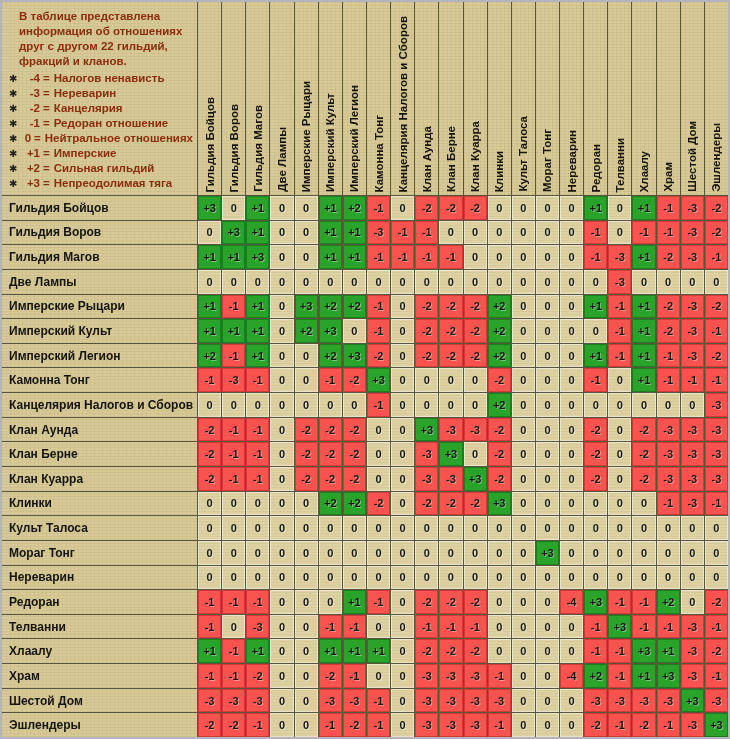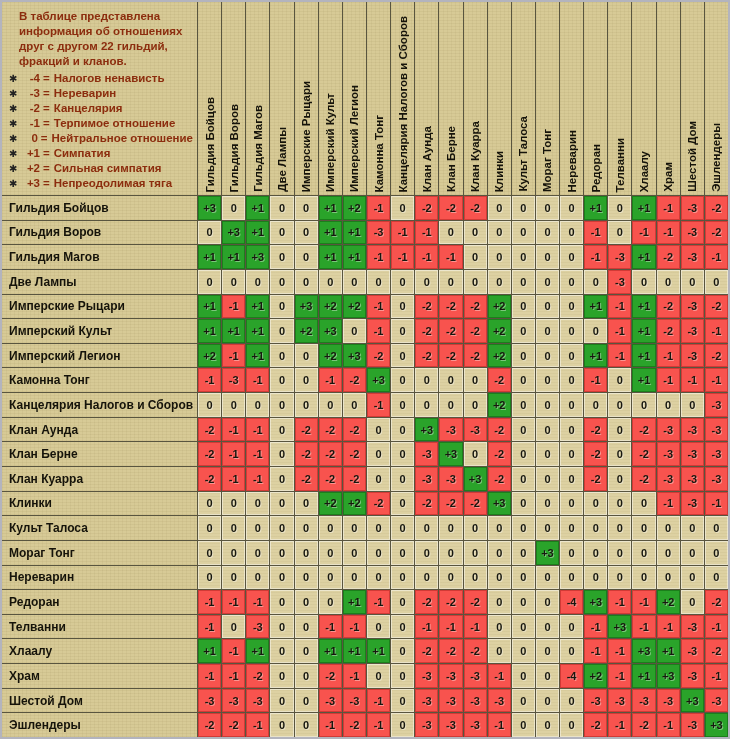--- a/index.html
+++ b/index.html
@@ -100,39 +100,39 @@
           <div class="li">
             <span class="bullet">✱</span>
             <span class="val">-2</span>
             <span class="eq">=</span>
             <span>Канцелярия</span>
           </div>
           <div class="li">
             <span class="bullet">✱</span>
             <span class="val">-1</span>
             <span class="eq">=</span>
-            <span>Терпимое отношение</span>
+            <span>Редоран отношение</span>
           </div>
           <div class="li">
             <span class="bullet">✱</span>
             <span class="val">0</span>
             <span class="eq">=</span>
-            <span>Нейтральное отношение</span>
+            <span>Нейтральное отношениях</span>
           </div>
           <div class="li">
             <span class="bullet">✱</span>
             <span class="val">+1</span>
             <span class="eq">=</span>
-            <span>Симпатия</span>
+            <span>Имперские</span>
           </div>
           <div class="li">
             <span class="bullet">✱</span>
             <span class="val">+2</span>
             <span class="eq">=</span>
-            <span>Сильная симпатия</span>
+            <span>Сильная гильдий</span>
           </div>
           <div class="li">
             <span class="bullet">✱</span>
             <span class="val">+3</span>
             <span class="eq">=</span>
             <span>Непреодолимая тяга</span>
           </div>
         </div>
     </div>
 

